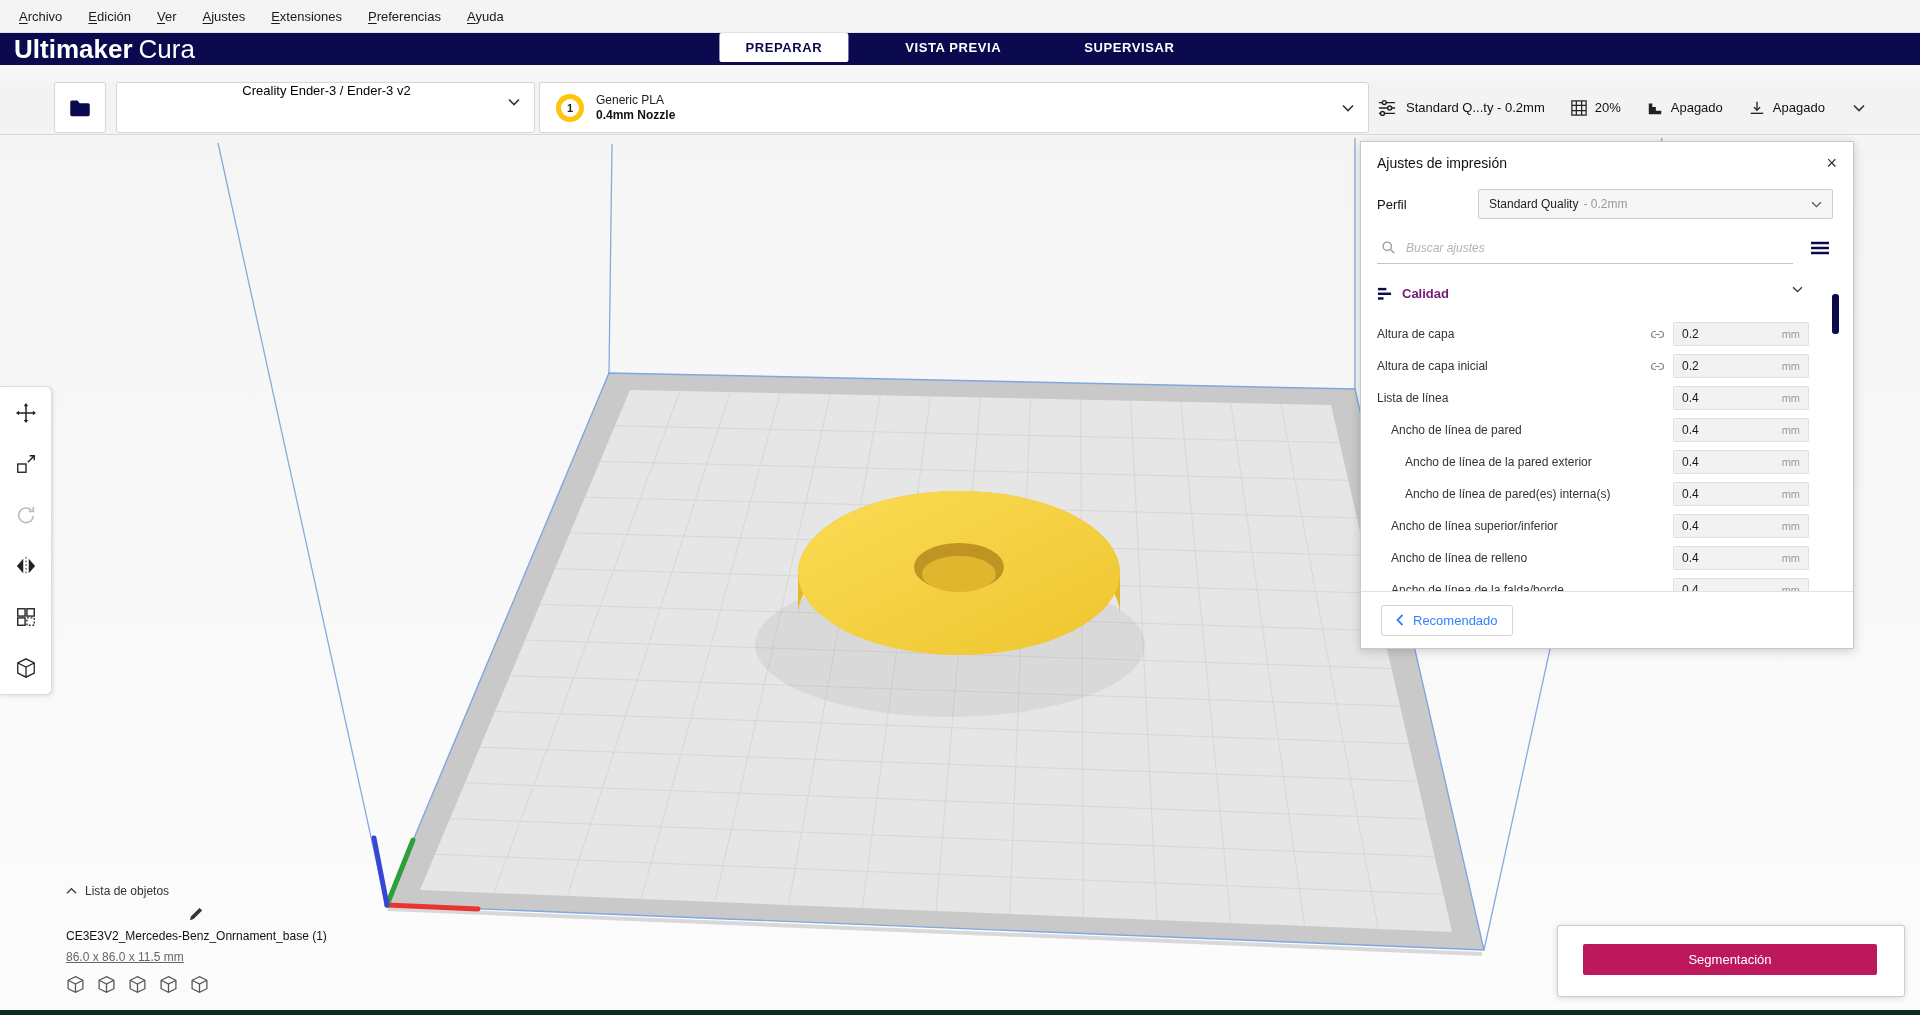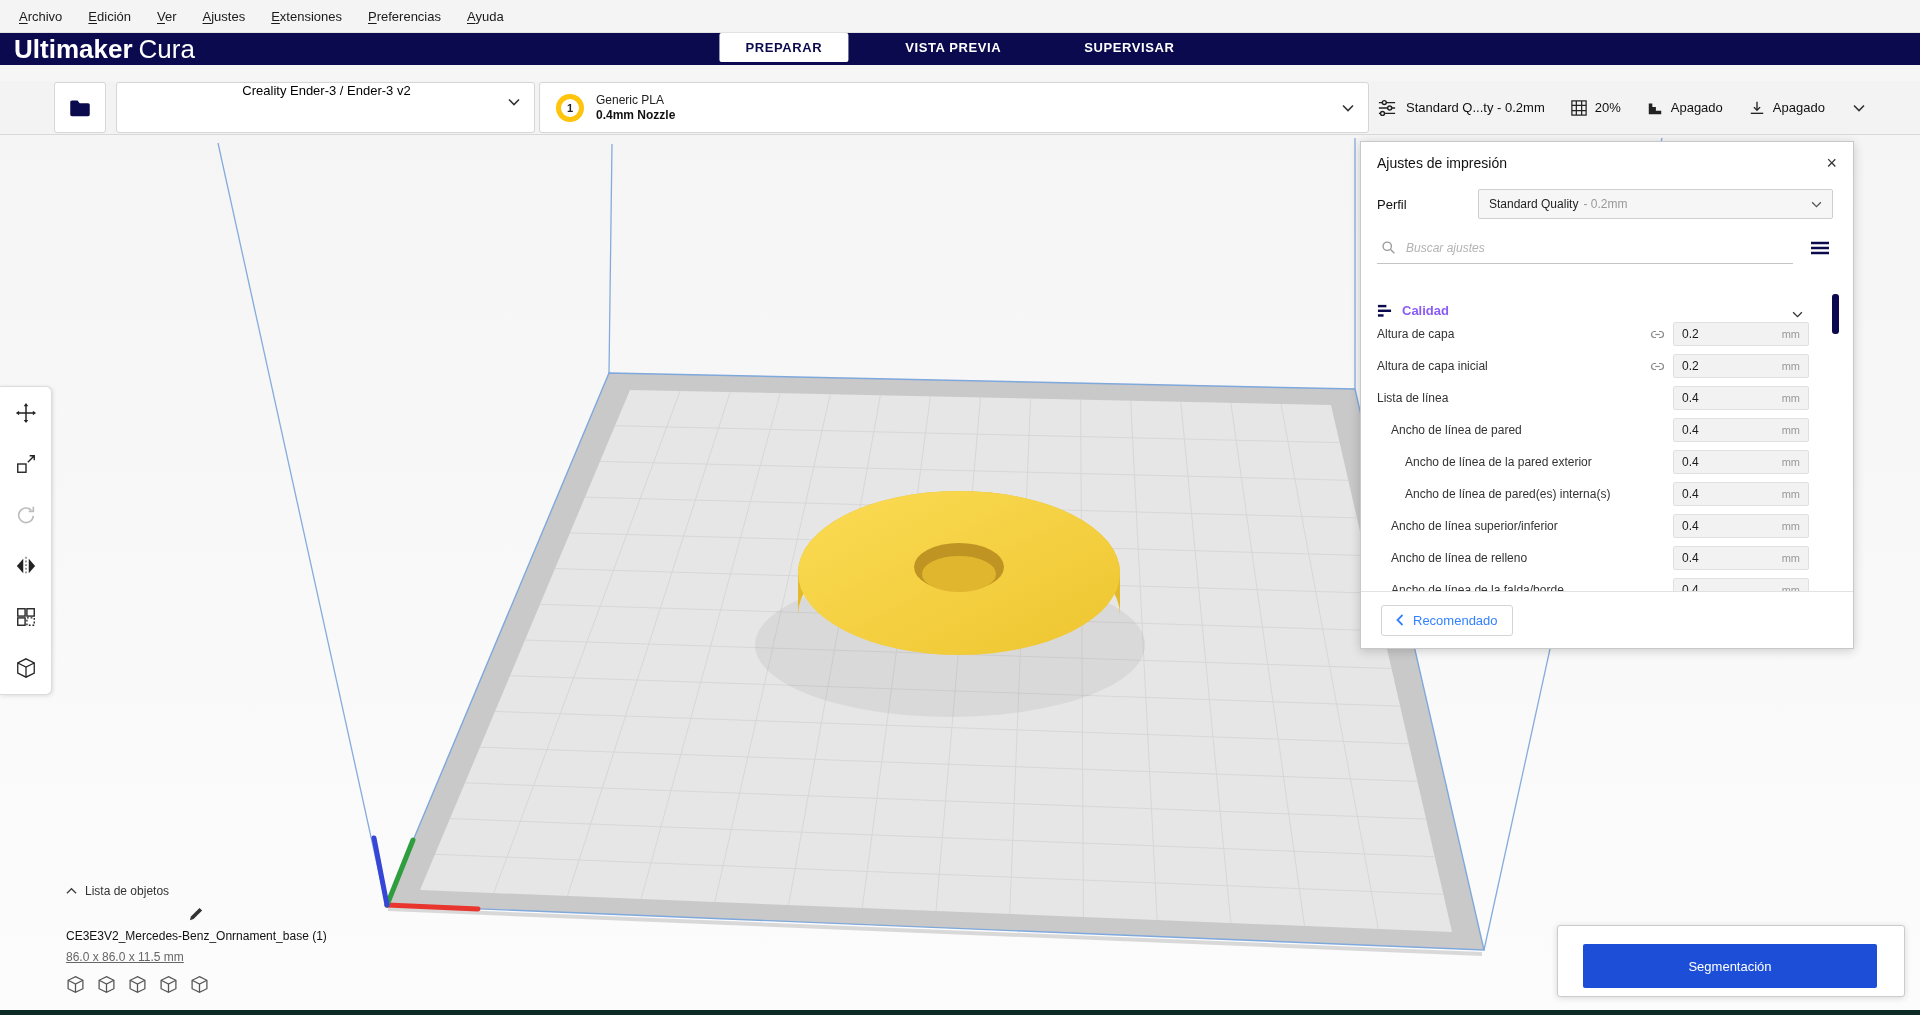--- a/index.html
+++ b/index.html
@@ -74,39 +74,39 @@
   .profile-dropdown{margin-left:auto;width:355px;height:30px;background:#f6f6f6;border:1px solid #cfcfcf;
     border-radius:2px;display:flex;align-items:center;padding:0 10px;font-size:12px;box-sizing:border-box;cursor:pointer;}
   .profile-name{color:#222;}
   .profile-detail{color:#999;margin-left:5px;}
   .search-row{height:36px;flex:none;display:flex;align-items:center;padding:6px 24px 0 16px;}
   .search-box{flex:1;display:flex;align-items:center;gap:8px;border-bottom:1px solid #c4c4c4;height:30px;padding:0 4px;}
   .search-box input{border:none;outline:none;background:transparent;flex:1;font-size:12px;font-style:italic;color:#555;font-family:"Liberation Sans",sans-serif;}
   .search-box input::placeholder{color:#b3b3b3;font-style:italic;}
   .hamburger{margin-left:18px;display:flex;cursor:pointer;}
   .settings-list{position:relative;flex:1;overflow:hidden;padding:20px 0 0 16px;box-sizing:border-box;}
-  .category-row{display:flex;align-items:flex-end;height:32px;font-weight:700;font-size:13px;color:#8b5cf6;padding-right:50px;cursor:pointer;}
+  .category-row{display:flex;align-items:flex-start;height:32px;font-weight:700;font-size:13px;color:#701a75;padding-right:50px;cursor:pointer;}
   .category-row .cat-icon{margin-right:10px;display:flex;}
   .category-row .cat-chevron{margin-left:auto;display:flex;}
   .setting-row{display:flex;align-items:center;height:32px;padding-right:44px;font-size:12px;color:#333;}
   .row-label{flex:1;white-space:nowrap;overflow:hidden;text-overflow:ellipsis;}
   .ind1{padding-left:14px;}
   .ind2{padding-left:28px;}
   .link-wrap{display:flex;margin-right:8px;}
   .value-box{width:136px;flex:none;height:24px;background:#f2f2f2;border:1px solid #e0e0e0;border-radius:2px;
     display:flex;align-items:center;padding:0 8px;box-sizing:border-box;font-size:12px;color:#1a1a1a;cursor:text;}
   .unit{margin-left:auto;color:#999;font-size:11px;}
   .scroll-thumb{position:absolute;right:14px;top:28px;width:7px;height:40px;background:#0b0a4e;border-radius:3px;cursor:pointer;}
   .panel-footer{height:56px;flex:none;border-top:1px solid #e2e2e2;display:flex;align-items:center;padding:0 20px;}
   .recommended-btn{display:flex;align-items:center;gap:9px;color:#3282ff;font-size:13px;border:1px solid #d4d4d4;
     border-radius:3px;padding:7px 14px;background:#fff;cursor:pointer;}
   
   .action-panel{position:absolute;left:1557px;top:925px;width:346px;height:70px;background:#fff;
     border:1px solid #ccc;border-radius:3px;box-shadow:0 1px 6px rgba(0,0,0,.15);z-index:12;}
-  .slice-btn{position:absolute;left:25px;top:18px;width:294px;height:44px;background:#1d4ed8;color:#fff;
+  .slice-btn{position:absolute;left:25px;top:18px;width:294px;height:31px;background:#be185d;color:#fff;
     border:none;border-radius:2px;font-size:13px;font-family:"Liberation Sans",sans-serif;cursor:pointer;}
   
   .bottom-strip{position:absolute;left:0;bottom:0;width:100%;height:5px;background:#0c2b27;z-index:40;}
 </style>
 </head>
 <body>
 
 <div class="viewport-bg"></div>
 <svg id="scene" width="1920" height="1015" viewBox="0 0 1920 1015">
   <defs>

